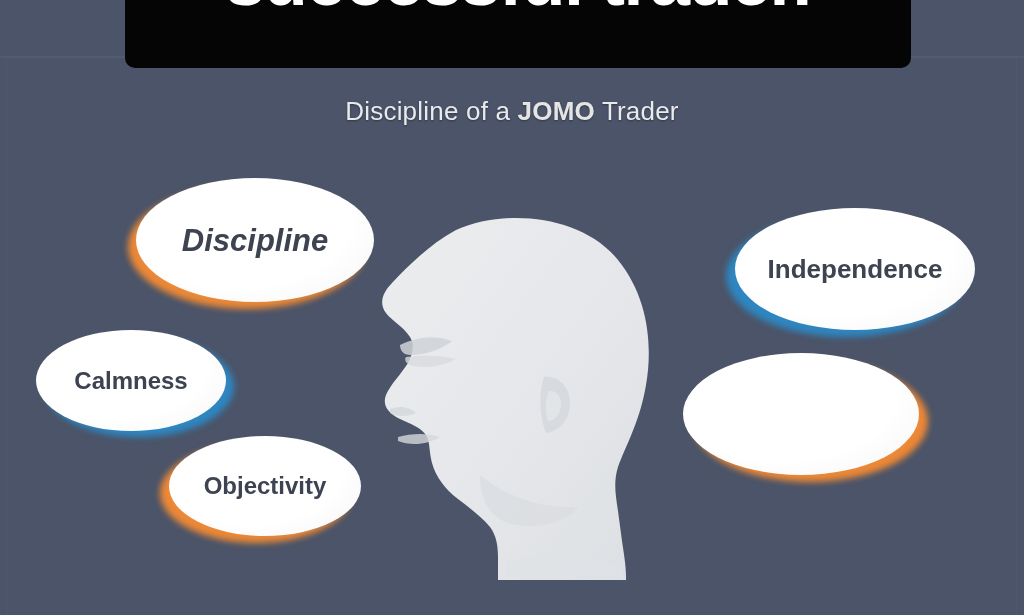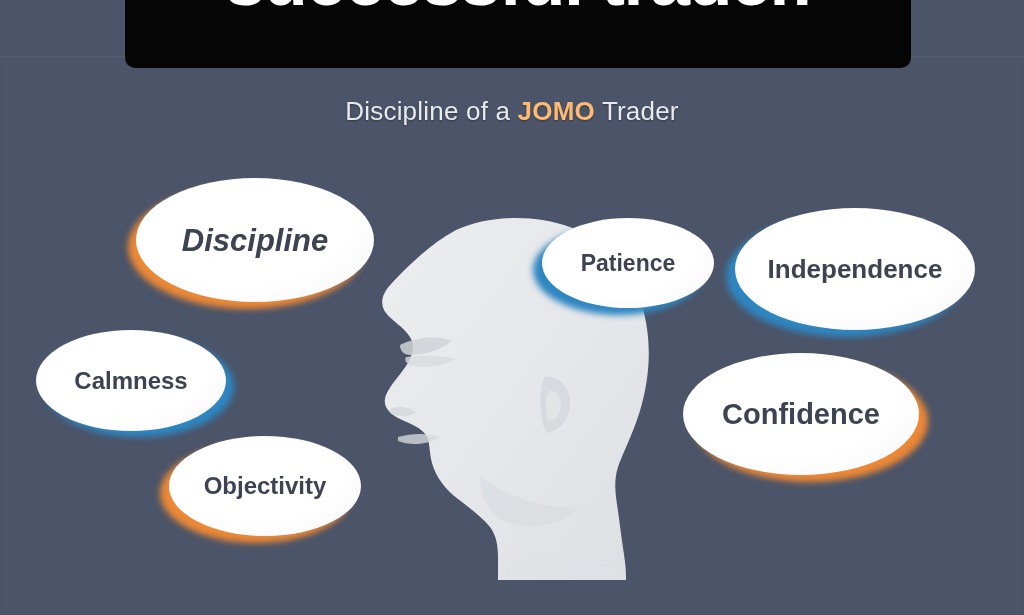--- a/index.html
+++ b/index.html
@@ -78,21 +78,21 @@
     right: 0;
     top: 96px;
     text-align: center;
     color: #e8eaee;
     font-size: 26px;
     font-weight: 400;
     letter-spacing: .2px;
     z-index: 20;
     text-shadow: 0 1px 2px rgba(0,0,0,.35);
   }
-  #subtitle .strong { font-weight: 700; color: #fdba74; }
+  #subtitle .strong { font-weight: 700; color: #e5e5e5; }
 
   
   #head-figure {
     position: absolute;
     left: 330px;
     top: 205px;
     width: 350px;
     height: 375px;
     z-index: 10;
   }
@@ -231,31 +231,25 @@
     <div class="body-ellipse"></div>
     <span class="bubble-label">Objectivity</span>
   </div>
 
   <div class="bubble" id="bubble-calmness">
     <div class="shadow-ellipse" style="background:#2e86c1;"></div>
     <div class="body-ellipse"></div>
     <span class="bubble-label">Calmness</span>
   </div>
 
-  <div class="bubble" id="bubble-patience">
-    <div class="shadow-ellipse" style="background:#2e86c1;"></div>
-    <div class="body-ellipse"></div>
-    <span class="bubble-label">Patience</span>
-  </div>
 
   <div class="bubble" id="bubble-independence">
     <div class="shadow-ellipse" style="background:#2e86c1;"></div>
     <div class="body-ellipse"></div>
     <span class="bubble-label">Independence</span>
   </div>
 
   <div class="bubble" id="bubble-confidence">
     <div class="shadow-ellipse" style="background:#ec8836;"></div>
     <div class="body-ellipse"></div>
-    <span class="bubble-label">Confidence</span>
   </div>
 
 </div>
 
 </body></html>

